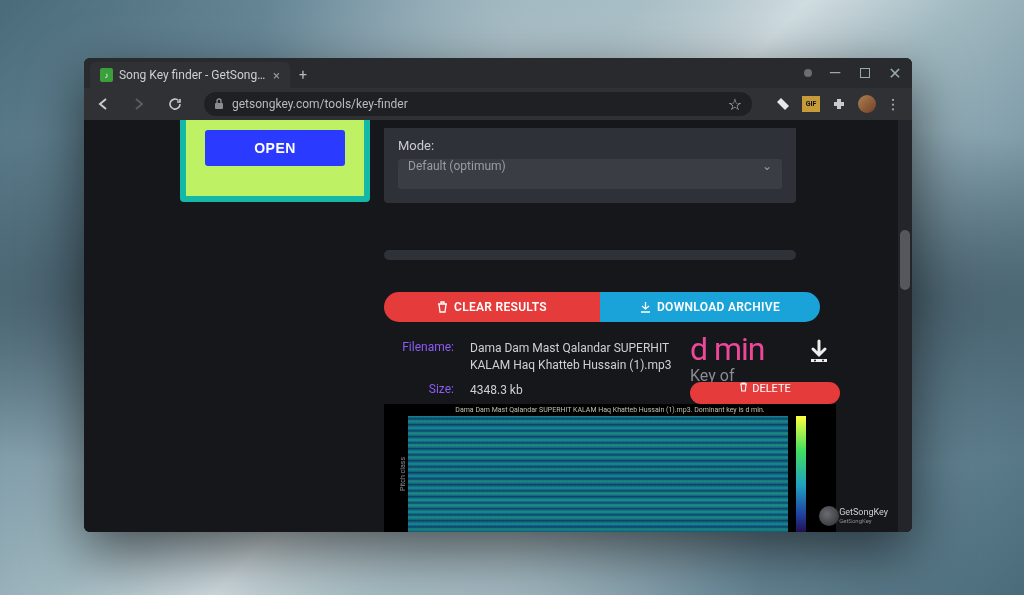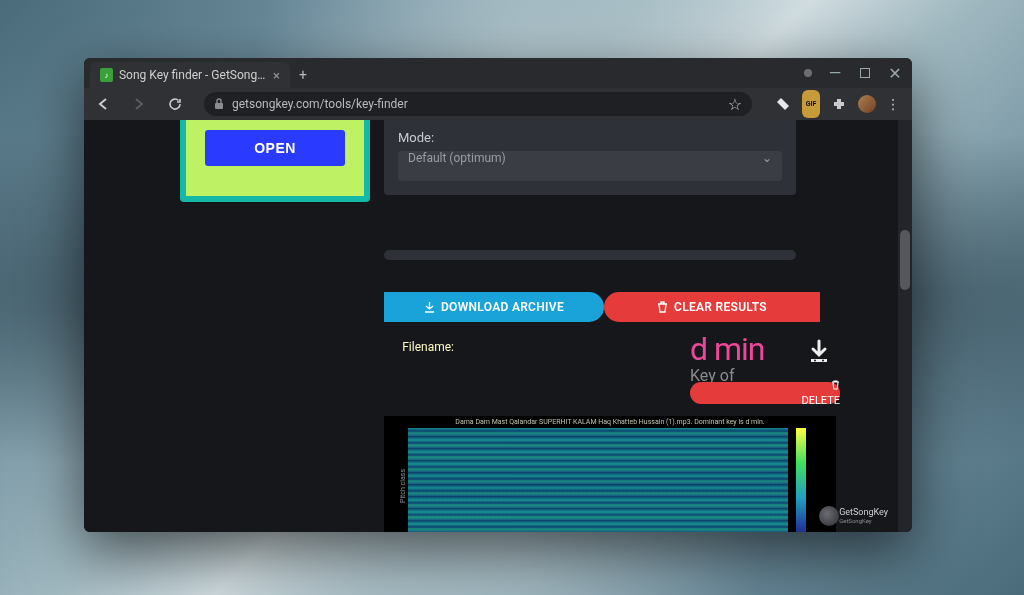--- a/index.html
+++ b/index.html
@@ -59,45 +59,45 @@
   .open-card {
     position:absolute; left:96px; top:-48px; width:190px; height:130px;
     background:#bef264; border-radius:4px; border:6px solid #14b8a6;
     display:flex; align-items:flex-start; justify-content:center; padding-top:52px;
   }
   .open-btn {
     width:140px; height:36px; background:#2a3bff; color:#fff; border:none; border-radius:3px;
     font-size:14px; letter-spacing:0.5px; font-weight:600; cursor:pointer;
   }
   .mode-panel {
-    position:absolute; left:300px; top:0; width:412px; background:#2e3138;
+    position:absolute; left:300px; top:8px; width:412px; background:#2e3138;
     padding:10px 14px 14px; border-radius:0 0 4px 4px;
   }
   .mode-label { color:#c9cbd0; font-size:13px; margin-bottom:6px; }
   .mode-select { position:relative; width:100%; height:30px; background:#3a3d44; border-radius:3px;
     display:flex; align-items:flex-start; padding:0 10px; color:#9a9ca2; font-size:12px; cursor:pointer;}
   .mode-select .caret{ position:absolute; right:10px; color:#9a9ca2;}
   .progress-bar { position:absolute; left:300px; top:130px; width:412px; height:10px; background:#2e3138; border-radius:5px;}
   .action-row { position:absolute; left:300px; top:172px; width:436px; height:30px; display:flex;}
   .btn { height:30px; display:flex; align-items:center; justify-content:center; gap:6px;
     color:#fff; font-size:12px; font-weight:600; letter-spacing:0.3px; cursor:pointer;}
   .btn-clear { background:#e63b3b; width:216px; border-radius:15px 0 0 15px;}
   .btn-archive { background:#1aa3d9; width:220px; border-radius:0 15px 15px 0;}
   .file-info { position:absolute; left:310px; top:220px; width:280px; color:#cfd0d4; font-size:12px;}
   .file-info .row{ display:flex; gap:16px; margin-bottom:8px;}
-  .file-info .label{ width:60px; text-align:right; color:#fef9c3;}
+  .file-info .label{ width:60px; text-align:right; color:#8b5cf6;}
   .file-info .value{ flex:1; line-height:1.4;}
   .key-panel { position:absolute; left:606px; top:210px; width:150px; text-align:left;}
   .key-text { color:#ec4899; font-size:32px; font-weight:400; letter-spacing:-1px;}
   .key-sub { color:#8a8c92; font-size:16px; margin-top:-2px;}
   .download-icon { position:absolute; left:722px; top:218px; color:#eee; cursor:pointer;}
   .delete-btn { position:absolute; left:606px; top:262px; width:150px; height:22px;
     background:#e63b3b; color:#fff; border-radius:11px;
-    display:flex; align-items:flex-end; justify-content:center; gap:4px; font-size:11px; cursor:pointer;flex-direction:column;}
-  .spectro-wrap { position:absolute; left:300px; top:296px; width:452px; height:142px; background:#000;}
+    display:flex; align-items:flex-start; justify-content:center; gap:4px; font-size:11px; cursor:pointer;}
+  .spectro-wrap { position:absolute; left:300px; top:284px; width:452px; height:142px; background:#000;}
   .spectro-title{ color:#bfc2af; font-size:7px; text-align:center; padding:2px 0;}
   .spectro-body { position:relative; width:100%; height:116px;}
   .spectro-ylabel{ position:absolute; left:2px; top:50%; transform:translateY(-50%) rotate(-90deg);
     transform-origin:center; color:#8a8c92; font-size:7px;}
   .spectro-plot { position:absolute; left:24px; right:48px; top:0; bottom:0;
     background:
       repeating-linear-gradient(0deg, rgba(22,90,130,0.9) 0px, rgba(28,150,130,0.85) 3px, rgba(12,60,110,0.9) 5px, rgba(22,150,150,0.85) 8px, rgba(10,50,100,0.9) 12px),
       repeating-linear-gradient(90deg, rgba(40,180,140,0.15) 0px, transparent 2px, rgba(0,0,0,0.1) 4px),
       linear-gradient(180deg,#155a7a,#1a8c82,#0d4670,#22a090,#0a3c64);
   }
@@ -166,21 +166,21 @@
         </span>
       <span class="url">getsongkey.com/tools/key-finder</span>
       <span style="margin-left:auto;color:#c8cace">☆</span>
     </div>
     <div class="ext-icons">
       <span class="icon">
           <svg width="14" height="14">
             <path d="M1 5 L5 1 L13 9 L9 13 Z" fill="#e8e8ea"></path>
           </svg>
         </span>
-      <span class="icon" style="background:#c79a3a;border-radius:6px;font-size:7px;color:#111;font-weight:700;width:18px;height:28px;">GIF</span>
+      <span class="icon" style="background:#c79a3a;border-radius:0;font-size:7px;color:#111;font-weight:700;width:18px;height:16px;">GIF</span>
       <span class="icon">
           <svg width="14" height="14">
             <path d="M5 2h4v3h3v4h-3v3h-4v-3h-3v-4h3z" fill="#c8cace"></path>
           </svg>
         </span>
       <div class="avatar"></div>
       <span class="menu-dots">⋮</span>
     </div>
   </div>
 
@@ -195,41 +195,46 @@
         <div class="mode-label">Mode:</div>
         <div class="mode-select">
           <span>Default (optimum)</span>
           <span class="caret">⌄</span>
         </div>
       </div>
 
       <div class="progress-bar"></div>
 
       <div class="action-row">
+        <div class="btn btn-clear">
+          <span>
+              <svg width="11" height="12">
+                <path d="M1 3h9M4 3V1h3v2M2 3l1 8h5l1-8" fill="none" stroke="#fff" stroke-width="1.3"></path>
+              </svg>
+            </span>
+          <span>CLEAR RESULTS</span>
+        </div>
         <div class="btn btn-archive">
           <span>
               <svg width="11" height="12">
                 <path d="M5.5 1v7M2 5l3.5 3L9 5M1 11h9" fill="none" stroke="#fff" stroke-width="1.3"></path>
               </svg>
             </span>
           <span>DOWNLOAD ARCHIVE</span>
         </div>
-        <div class="btn btn-clear">
-          <span>
-              <svg width="11" height="12">
-                <path d="M1 3h9M4 3V1h3v2M2 3l1 8h5l1-8" fill="none" stroke="#fff" stroke-width="1.3"></path>
-              </svg>
-            </span>
-          <span>CLEAR RESULTS</span>
-        </div>
       </div>
 
       <div class="file-info">
         <div class="row">
           <div class="label">Filename:</div>
+          <div class="value">Dama Dam Mast Qalandar SUPERHIT KALAM Haq Khatteb Hussain (1).mp3</div>
+        </div>
+        <div class="row">
+          <div class="label">Size:</div>
+          <div class="value">4348.3 kb</div>
         </div>
       </div>
 
       <div class="key-panel">
         <div class="key-text">d min</div>
         <div class="key-sub">Key of</div>
       </div>
 
       <div class="download-icon">
         <svg width="26" height="26">

